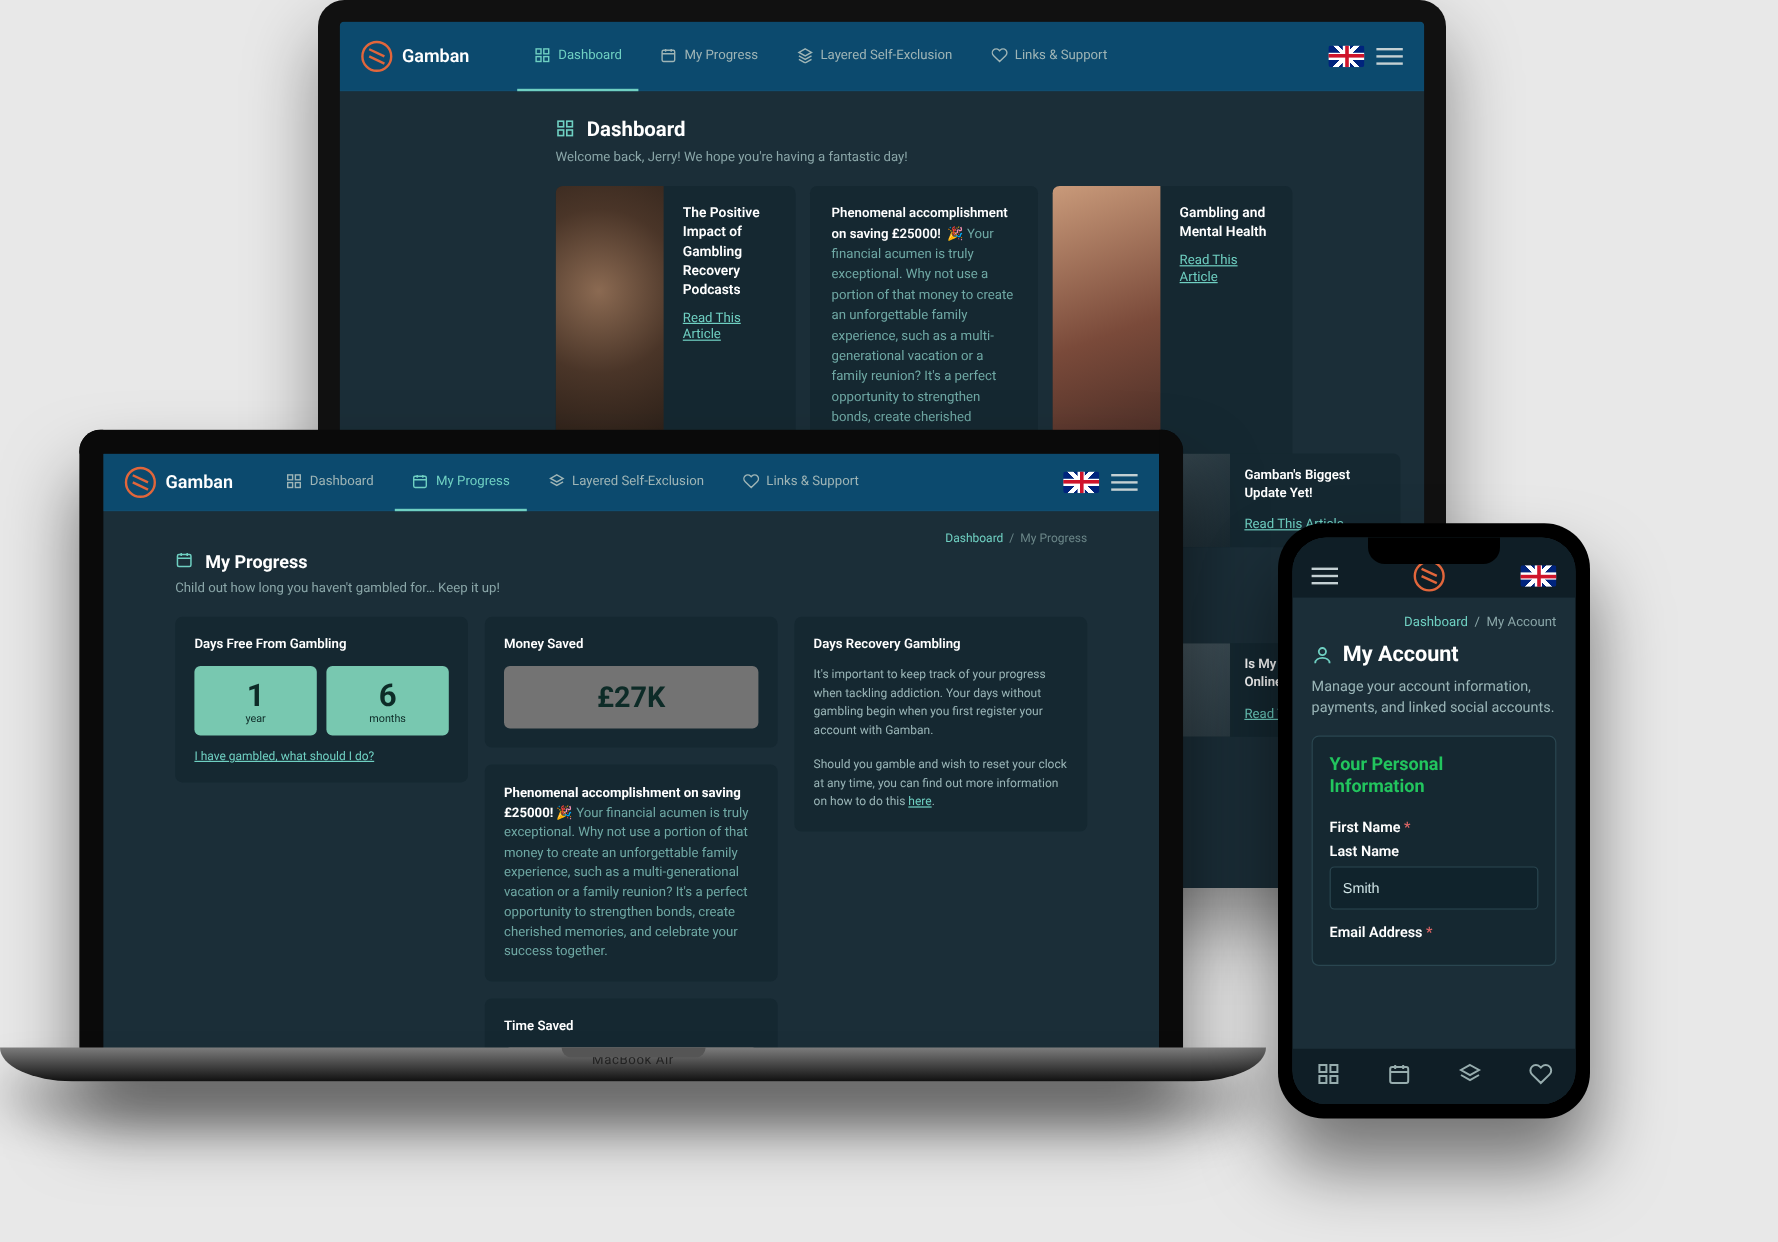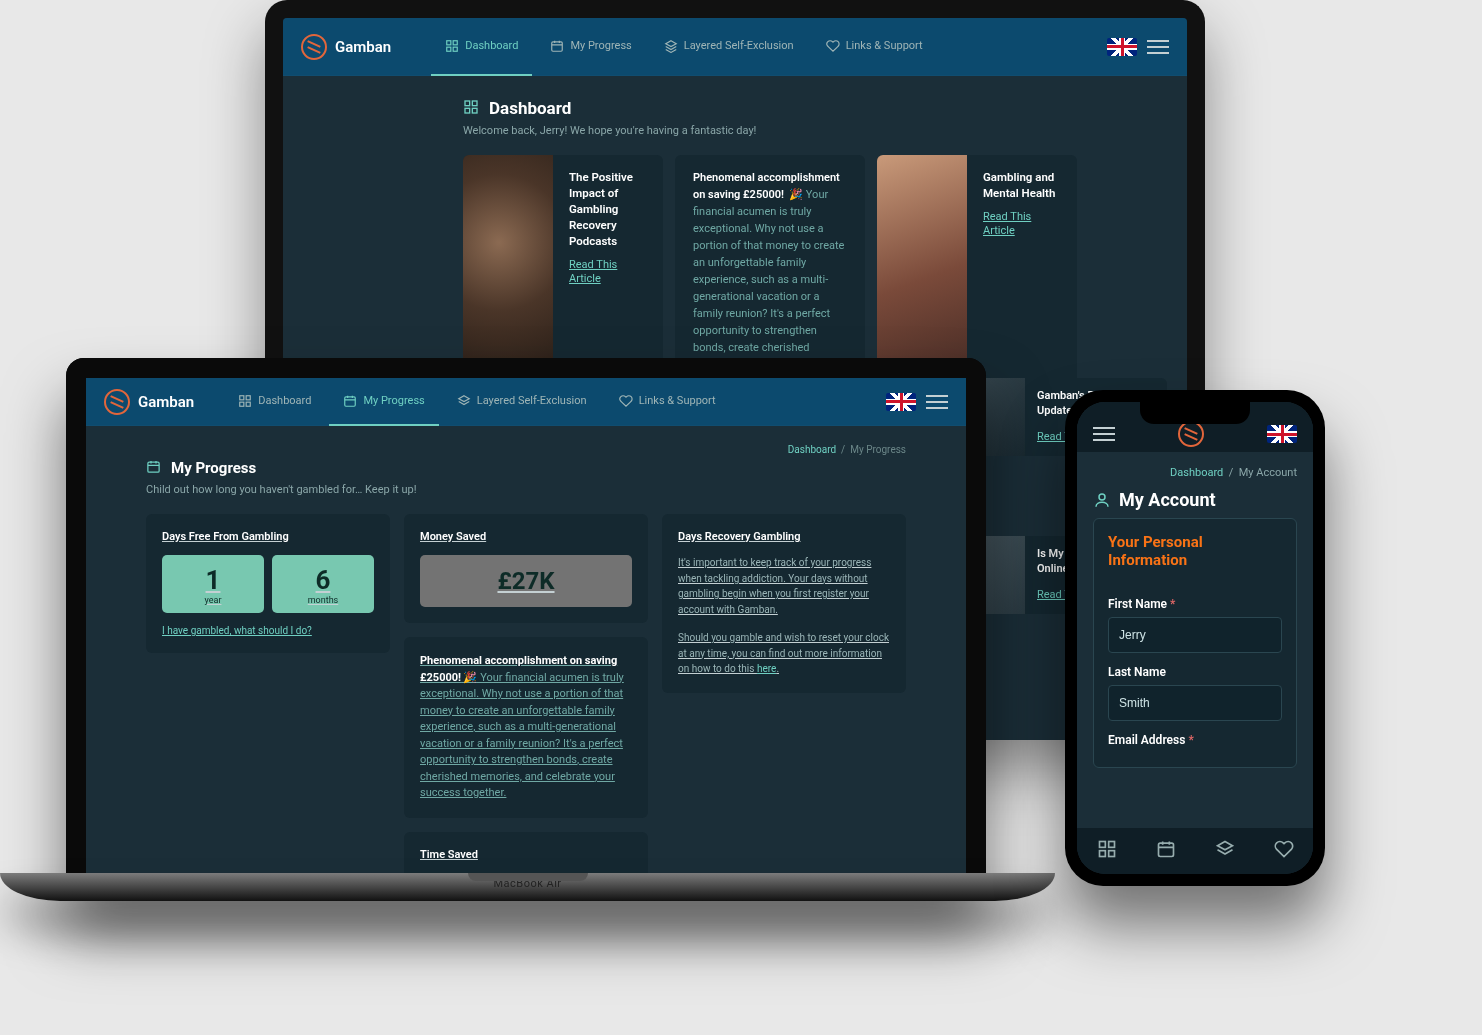--- a/index.html
+++ b/index.html
@@ -69,21 +69,21 @@
     left:50%;top:4px;transform:translateX(-50%);
     font-size:11px;color:#222;letter-spacing:0.5px;
   }
   .laptop-base .notch{
     position:absolute;top:0;left:50%;transform:translateX(-50%);
     width:120px;height:8px;background:#555;border-radius:0 0 8px 8px;
   }
 
   .phone {
     position: absolute;
-    top: 390px;
+    top: 436px;
     left: 1065px;
     width: 260px;
     height: 496px;
     background: #000;
     border-radius: 38px;
     padding: 12px;
     box-shadow: 0 40px 60px rgba(0,0,0,0.5);
   }
   .phone .notch{
     position:absolute;top:12px;left:50%;transform:translateX(-50%);
@@ -189,21 +189,21 @@
   
   .laptop .page{padding:18px 60px 0 60px;font-size:11px;}
   .breadcrumb{
     text-align:right;color:#6b8688;font-size:10px;margin-bottom:4px;
   }
   .breadcrumb a{color:#6fd0c2;text-decoration:none;}
   .laptop .page-header h1{font-size:15px;}
   .col3{display:flex;gap:14px;margin-top:14px;}
   .col{flex:1;display:flex;flex-direction:column;gap:14px;}
   .panel{
-    background:#152831;border-radius:6px;padding:16px;text-decoration:underline;
+    background:#152831;border-radius:6px;padding:16px;
   }
   .panel h3{color:#fff;font-size:11px;font-weight:600;margin-bottom:12px;}
   .tiles{display:flex;gap:8px;}
   .tile{
     flex:1;background:#78c8b0;border-radius:5px;
     color:#0d2b27;text-align:center;padding:10px 0 8px;
   }
   .tile .n{font-size:26px;font-weight:700;}
   .tile .u{font-size:9px;}
   .panel .under-link{color:#6fd0c2;font-size:10px;text-decoration:underline;margin-top:12px;display:inline-block;cursor:pointer;}
@@ -225,21 +225,21 @@
   .phone-breadcrumb{font-size:11px;color:#8aa6a8;text-align:right;margin-bottom:10px;}
   .phone-breadcrumb a{color:#6fd0c2;text-decoration:none;}
   .phone-h{display:flex;align-items:center;gap:8px;margin-bottom:8px;}
   .phone-h svg{color:#6fd0c2;width:18px;height:18px;}
   .phone-h h1{color:#fff;font-size:18px;font-weight:700;}
   .phone-sub{color:#9ab5b7;font-size:12px;line-height:1.45;margin-bottom:14px;}
   .phone-panel{
     border:1px solid #2a4650;background:#152831;border-radius:6px;
     padding:14px;
   }
-  .phone-panel h2{color:#f97316;font-size:15px;font-weight:700;margin-bottom:28px;}
+  .phone-panel h2{color:#22c55e;font-size:15px;font-weight:700;margin-bottom:18px;}
   .field-label{color:#fff;font-size:12px;font-weight:600;margin-bottom:6px;}
   .field-label .req{color:#d66;}
   .field-input{
     width:100%;height:36px;background:#10232c;border:1px solid #2a4650;
     border-radius:4px;color:#cfe4e6;font-size:12px;padding:0 10px;margin-bottom:12px;
   }
   .phone-tabbar{
     height:46px;background:#0f1e26;display:flex;align-items:center;
     justify-content:space-around;color:#97adae;
   }
@@ -513,24 +513,24 @@
         <span> &nbsp;/&nbsp; </span>
         <span>My Account</span>
       </div>
       <div class="phone-h">
         <svg viewBox="0 0 24 24" fill="none" stroke="currentColor" stroke-width="2">
             <circle cx="12" cy="8" r="4"></circle>
             <path d="M4 21c0-4 4-6 8-6s8 2 8 6"></path>
           </svg>
         <h1>My Account</h1>
       </div>
+      <p class="phone-sub">Manage your account information, payments, and linked social accounts.</p>
       <div class="phone-panel">
         <h2>Your Personal Information</h2>
         <div class="field-label"><span>First Name</span> <span class="req">*</span></div>
-        <input class="field-input" value="Jerry" style="">
         <div class="field-label"><span>Last Name</span></div>
         <input class="field-input" value="Smith" style="">
         <div class="field-label"><span>Email Address</span> <span class="req">*</span></div>
       </div>
     </div>
     <div class="phone-tabbar">
       <span><svg viewBox="0 0 24 24" fill="none" stroke="currentColor" stroke-width="2">
             <rect x="3" y="3" width="7" height="7"></rect>
             <rect x="14" y="3" width="7" height="7"></rect>
             <rect x="3" y="14" width="7" height="7"></rect>

